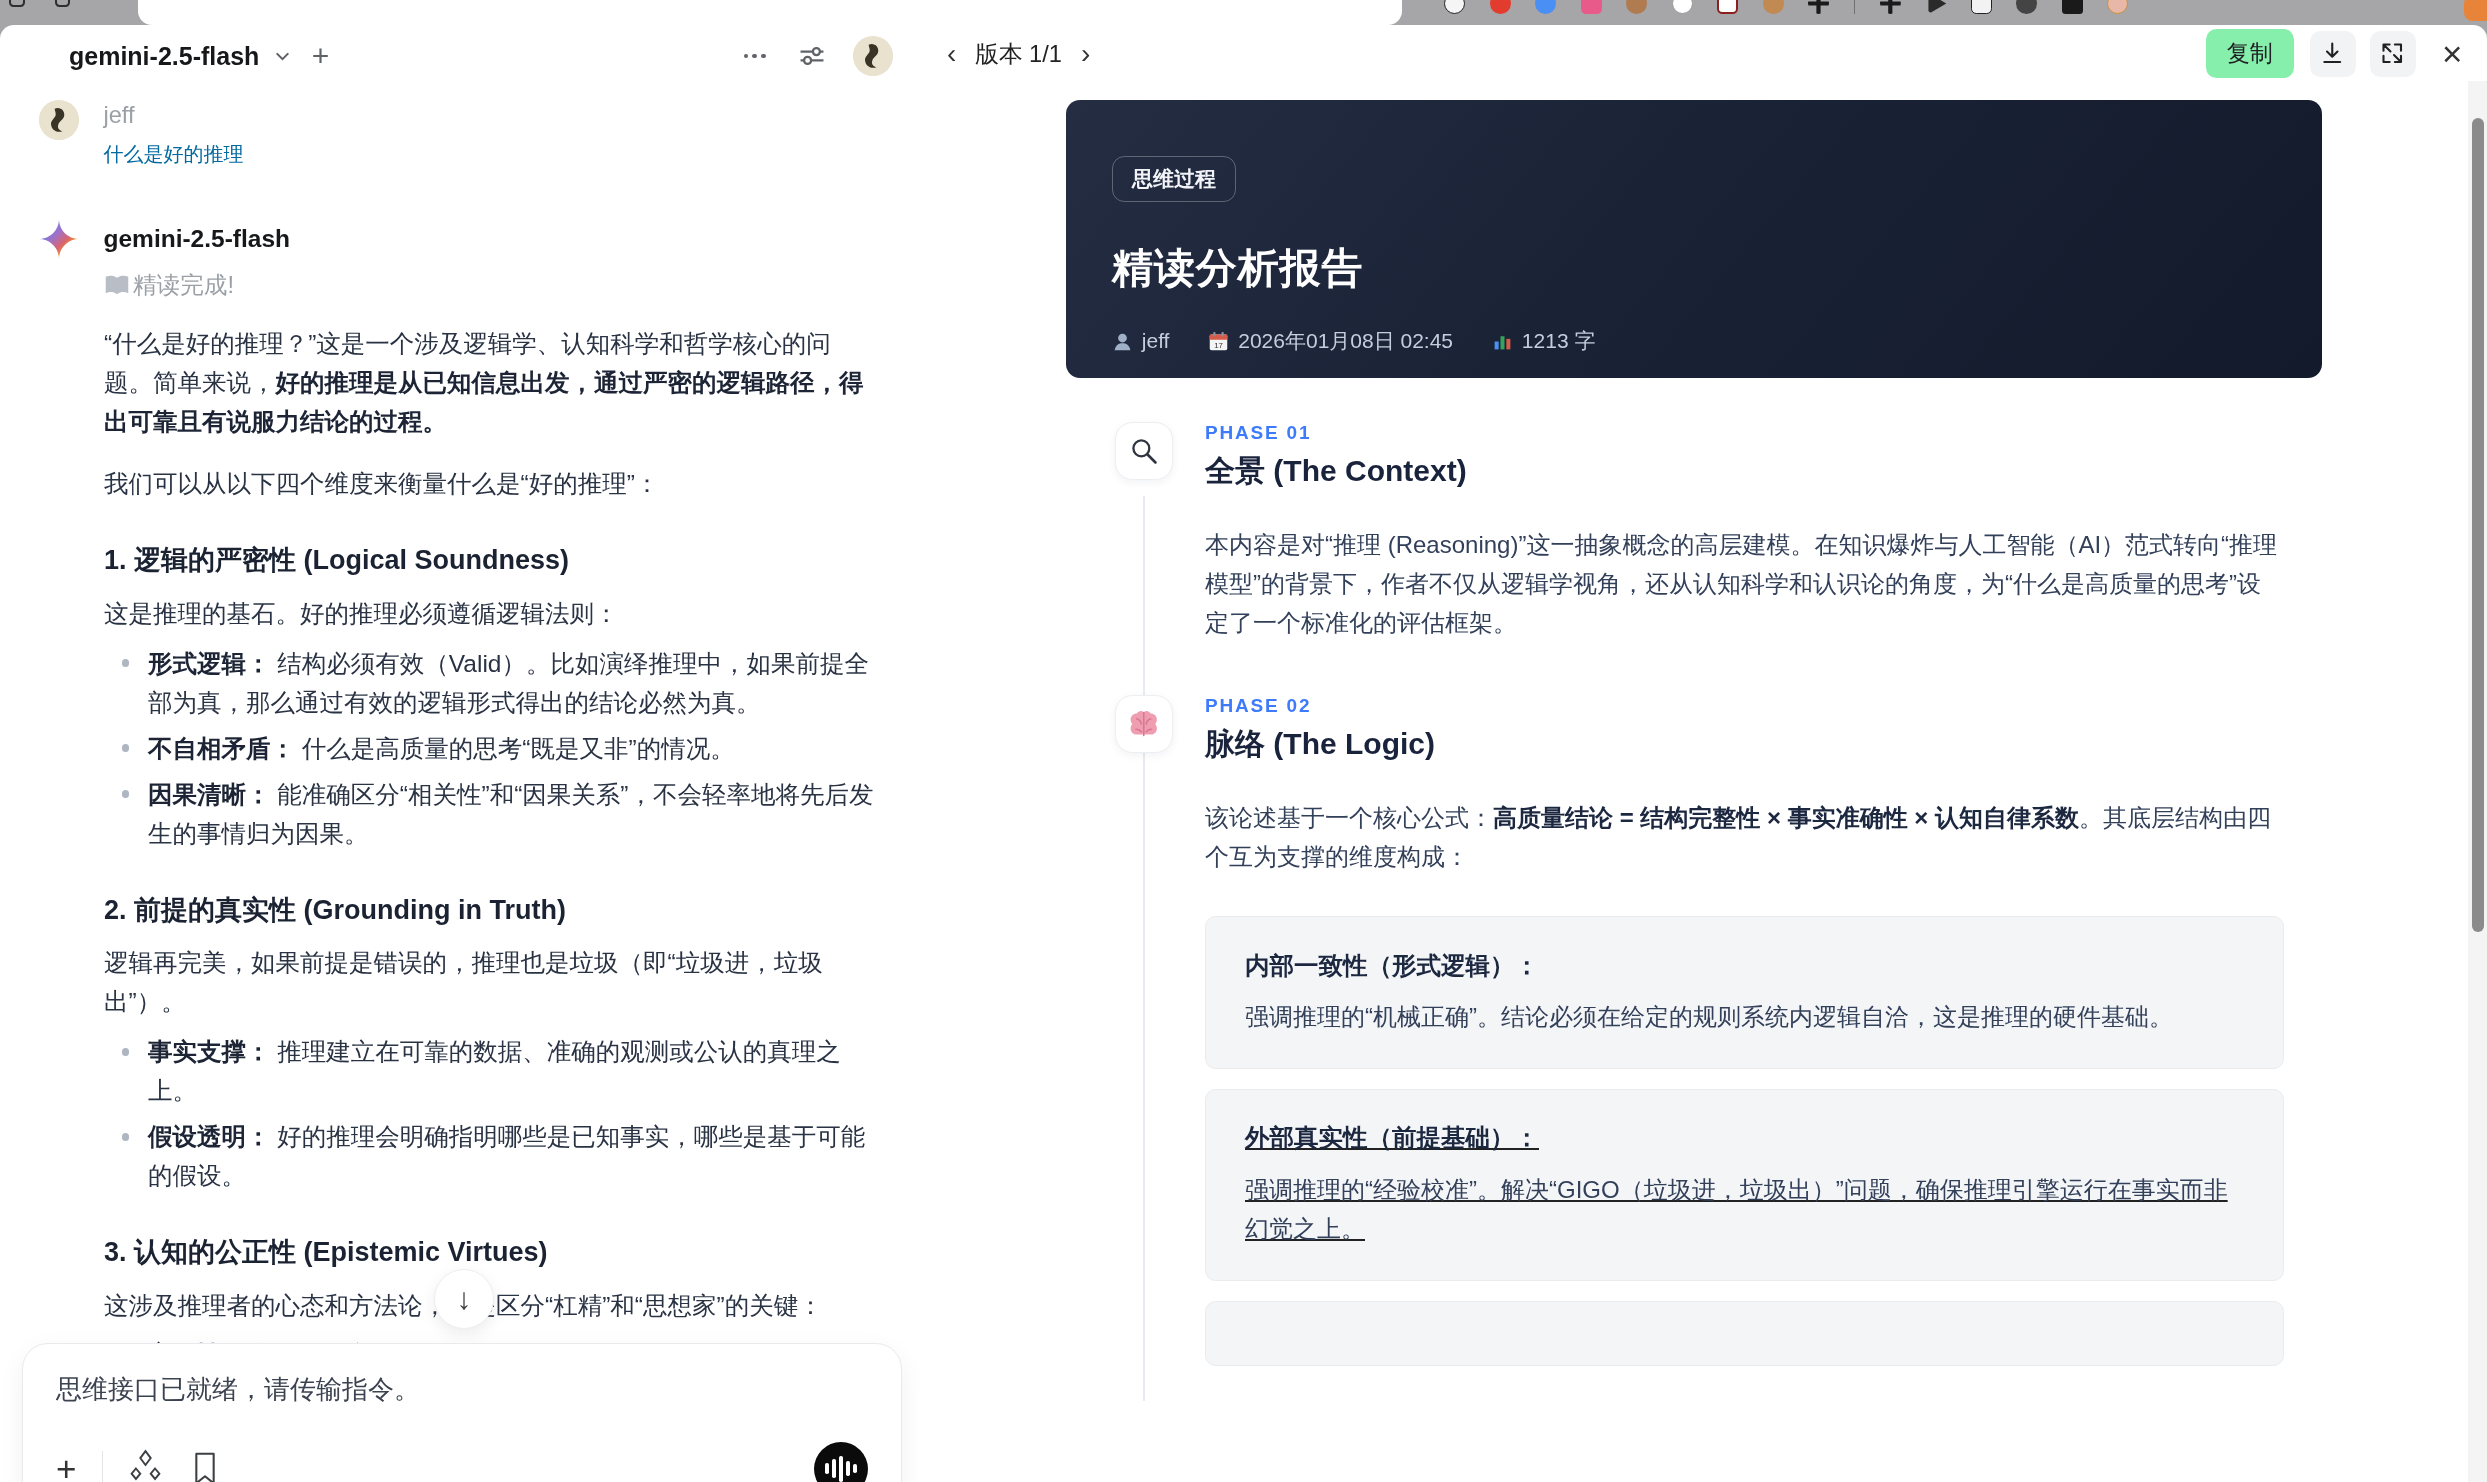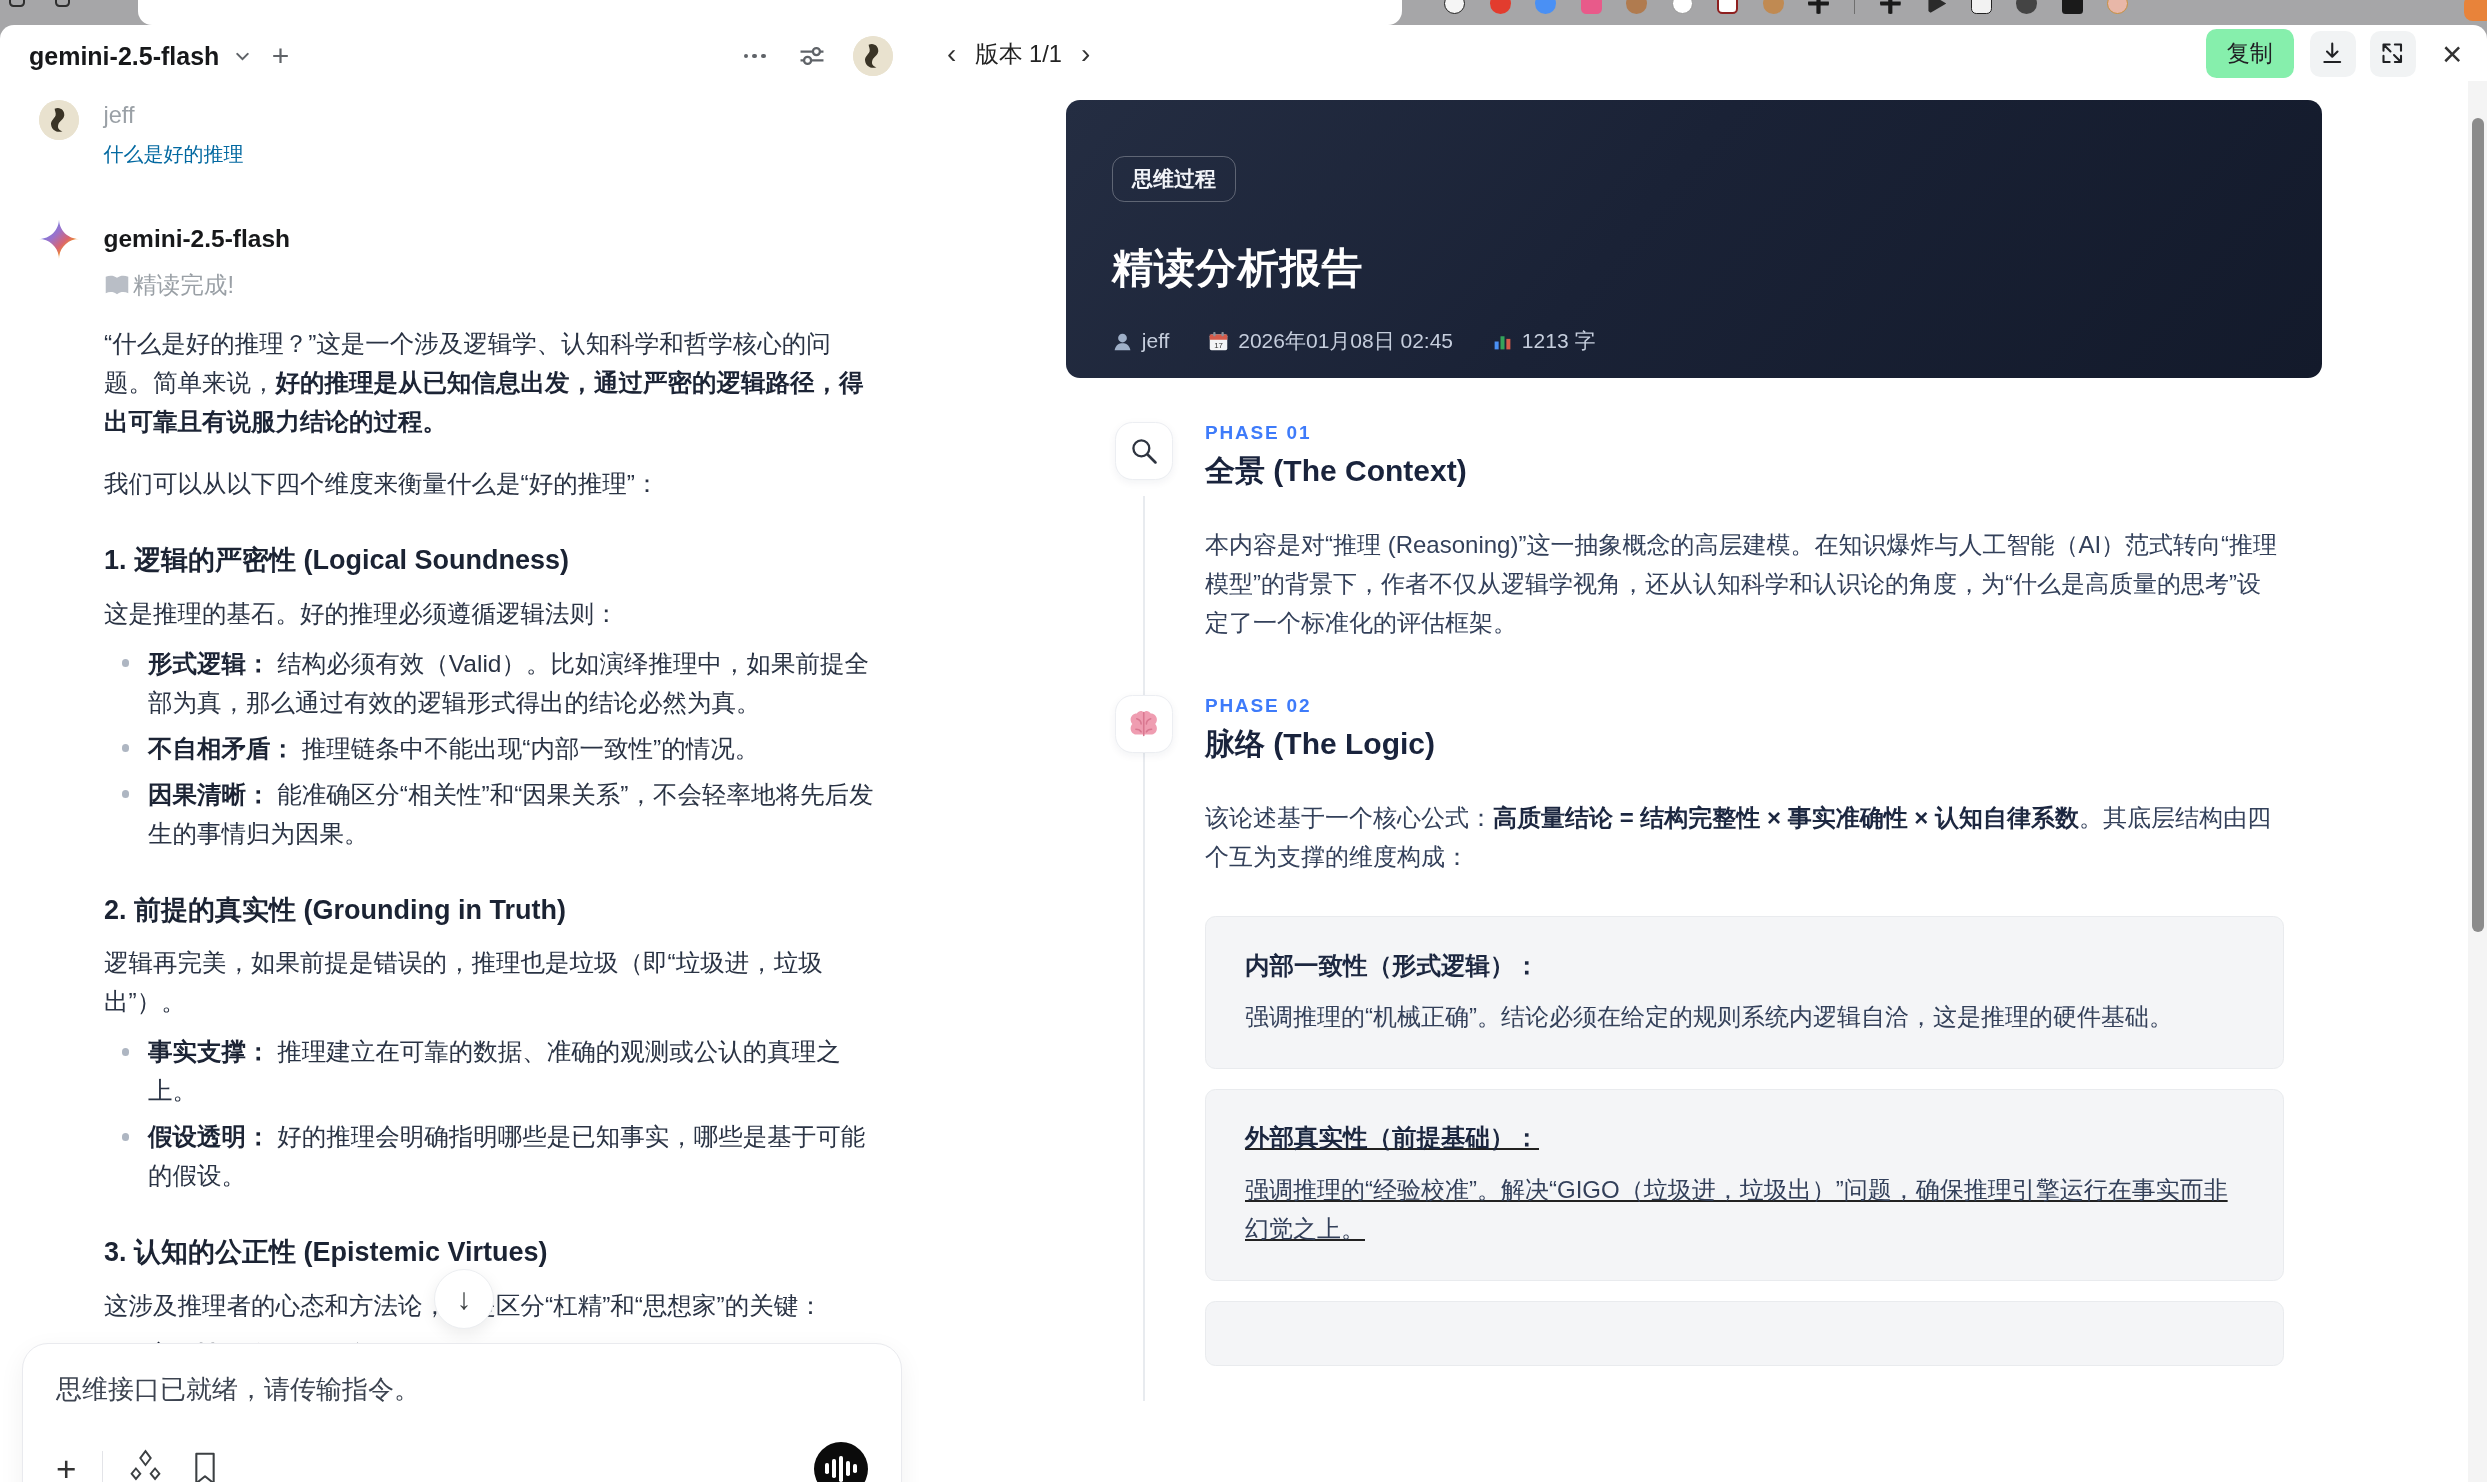--- a/index.html
+++ b/index.html
@@ -13,21 +13,21 @@
   .strip-glyphs span { width:15.8px; height:14px; border:2.6px solid #1a1a1a; border-radius:4.4px; opacity:.85; }
   .ext-icons { position:absolute; left:1444px; top:-7px; display:flex; gap:24.5px; align-items:flex-start; }
   .ext-icon { width:21px; height:21px; border-radius:50%; }
   .ext-sep { width:1.8px; height:21px; background:#6f6f6f; }
   .strip-right-blob { position:absolute; right:-7px; top:-5.3px; width:30px; height:26px; background:#e8833a; border-radius:8.8px; }
 
   
   .app { position:relative; height:1458px; background:#fff; border-radius:14px 14px 0 0; display:flex; overflow:hidden; }
 
   
-  .chat-panel { position:relative; width:919px; flex:0 0 919px; overflow:hidden; }
+  .chat-panel { position:relative; width:919px; flex:0 0 919px; overflow:hidden;padding-left:40px; }
   .chat-header { height:63px; display:flex; align-items:center; padding:0 26px 0 29px; }
   .chat-title { font-size:25px; font-weight:600; color:#17181a; }
   .hdr-chevron { margin-left:12.3px; display:inline-flex; }
   .hdr-plus { margin-left:19px; font-size:30px; color:#5f6368; line-height:1; }
   .chat-header .spacer { flex:1; }
   .dots-icon { display:inline-flex; gap:4.4px; margin-right:31.5px; }
   .dots-icon i { width:4.4px; height:4.4px; border-radius:50%; background:#5f6368; }
   .sliders-icon { margin-right:26px; display:inline-flex; }
   .avatar { width:40px; height:40px; border-radius:50%; background:#e9e2cf; display:inline-flex; align-items:center; justify-content:center; overflow:hidden; }
 
@@ -220,21 +220,21 @@
             <span>精读完成!</span>
           </div>
 
           <p class="para"><span>“什么是好的推理？”这是一个涉及逻辑学、认知科学和哲学核心的问题。简单来说，</span><b>好的推理是从已知信息出发，通过严密的逻辑路径，得出可靠且有说服力结论的过程。</b></p>
           <p class="para">我们可以从以下四个维度来衡量什么是“好的推理”：</p>
 
           <h3 class="sec-h">1. 逻辑的严密性 (Logical Soundness)</h3>
           <p class="sec-intro">这是推理的基石。好的推理必须遵循逻辑法则：</p>
           <ul class="blist">
             <li><span class="dot"></span><b>形式逻辑：</b> <span>结构必须有效（Valid）。比如演绎推理中，如果前提全部为真，那么通过有效的逻辑形式得出的结论必然为真。</span></li>
-            <li><span class="dot"></span><b>不自相矛盾：</b> <span>推理链条中不能出现“内部一致性”的情况。</span></li>
+            <li><span class="dot"></span><b>不自相矛盾：</b> <span>什么是高质量的思考“既是又非”的情况。</span></li>
             <li><span class="dot"></span><b>因果清晰：</b> <span>能准确区分“相关性”和“因果关系”，不会轻率地将先后发生的事情归为因果。</span></li>
           </ul>
 
           <h3 class="sec-h">2. 前提的真实性 (Grounding in Truth)</h3>
           <p class="sec-intro">逻辑再完美，如果前提是错误的，推理也是垃圾（即“垃圾进，垃圾出”）。</p>
           <ul class="blist">
             <li><span class="dot"></span><b>事实支撑：</b> <span>推理建立在可靠的数据、准确的观测或公认的真理之上。</span></li>
             <li><span class="dot"></span><b>假设透明：</b> <span>好的推理会明确指明哪些是已知事实，哪些是基于可能的假设。</span></li>
           </ul>
 

